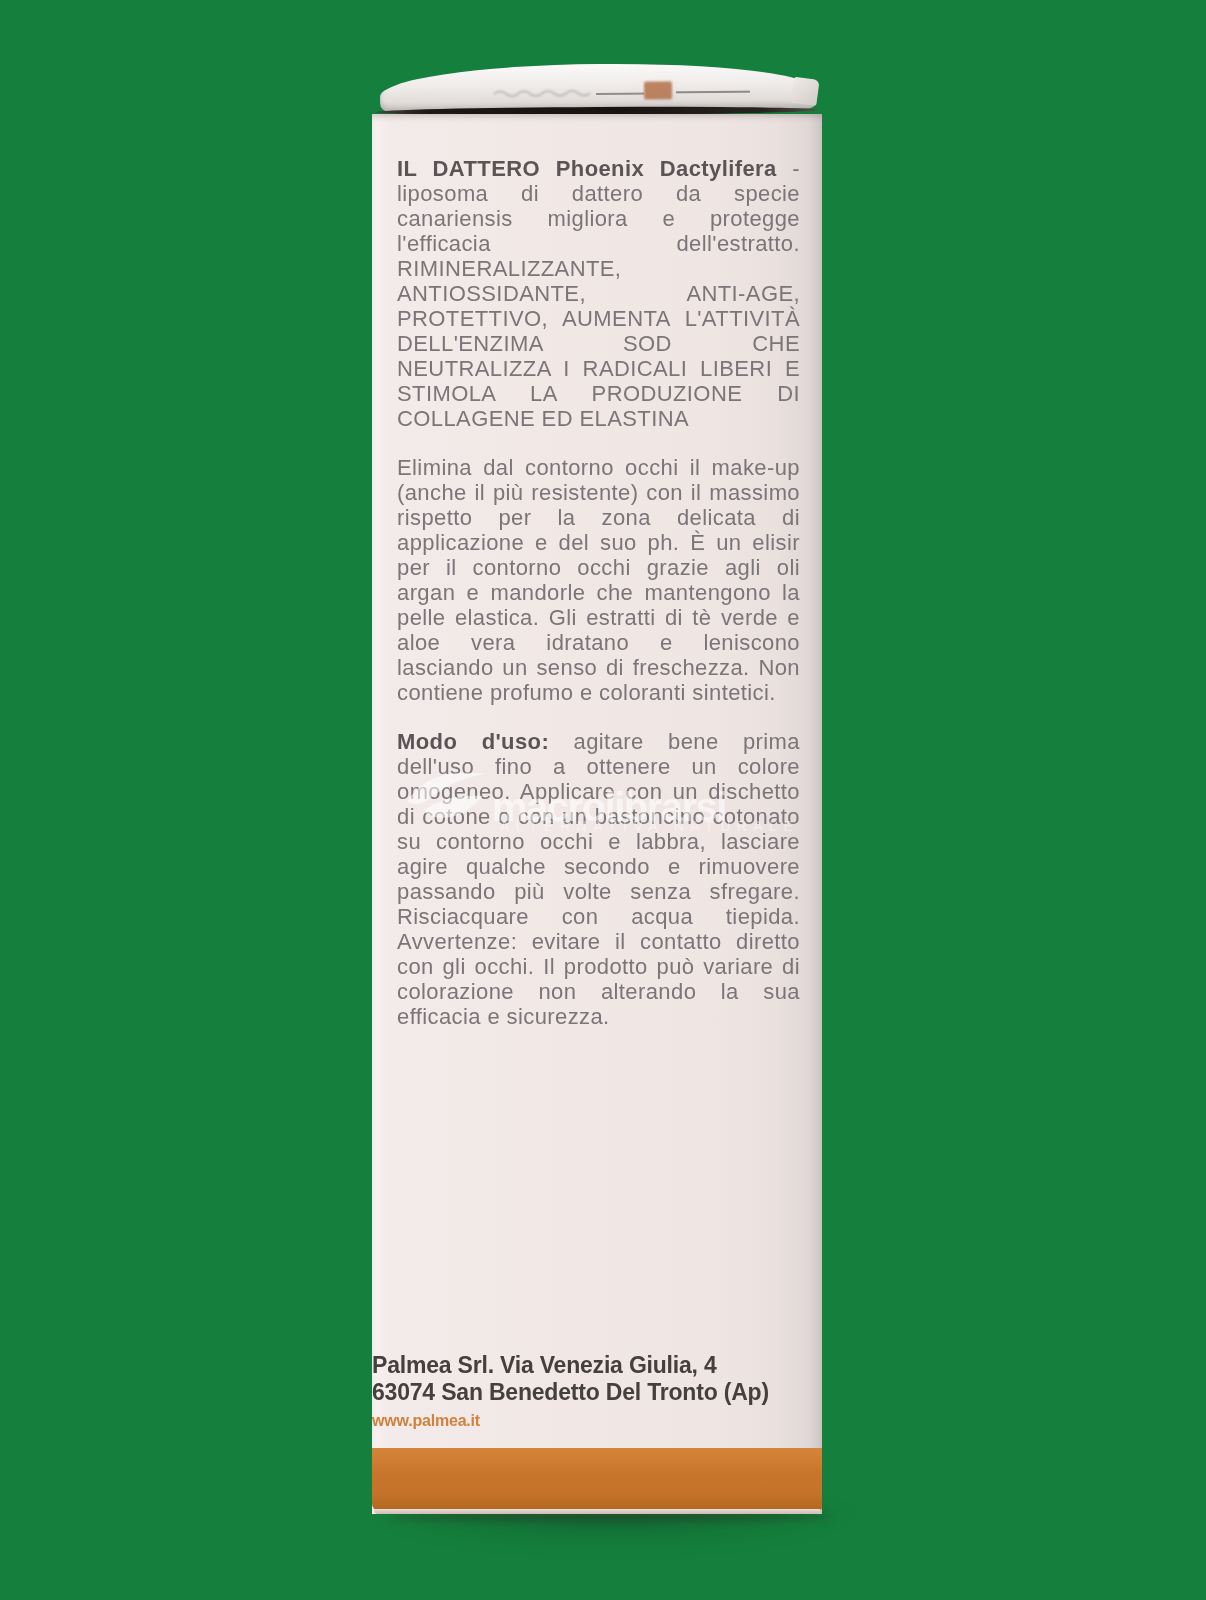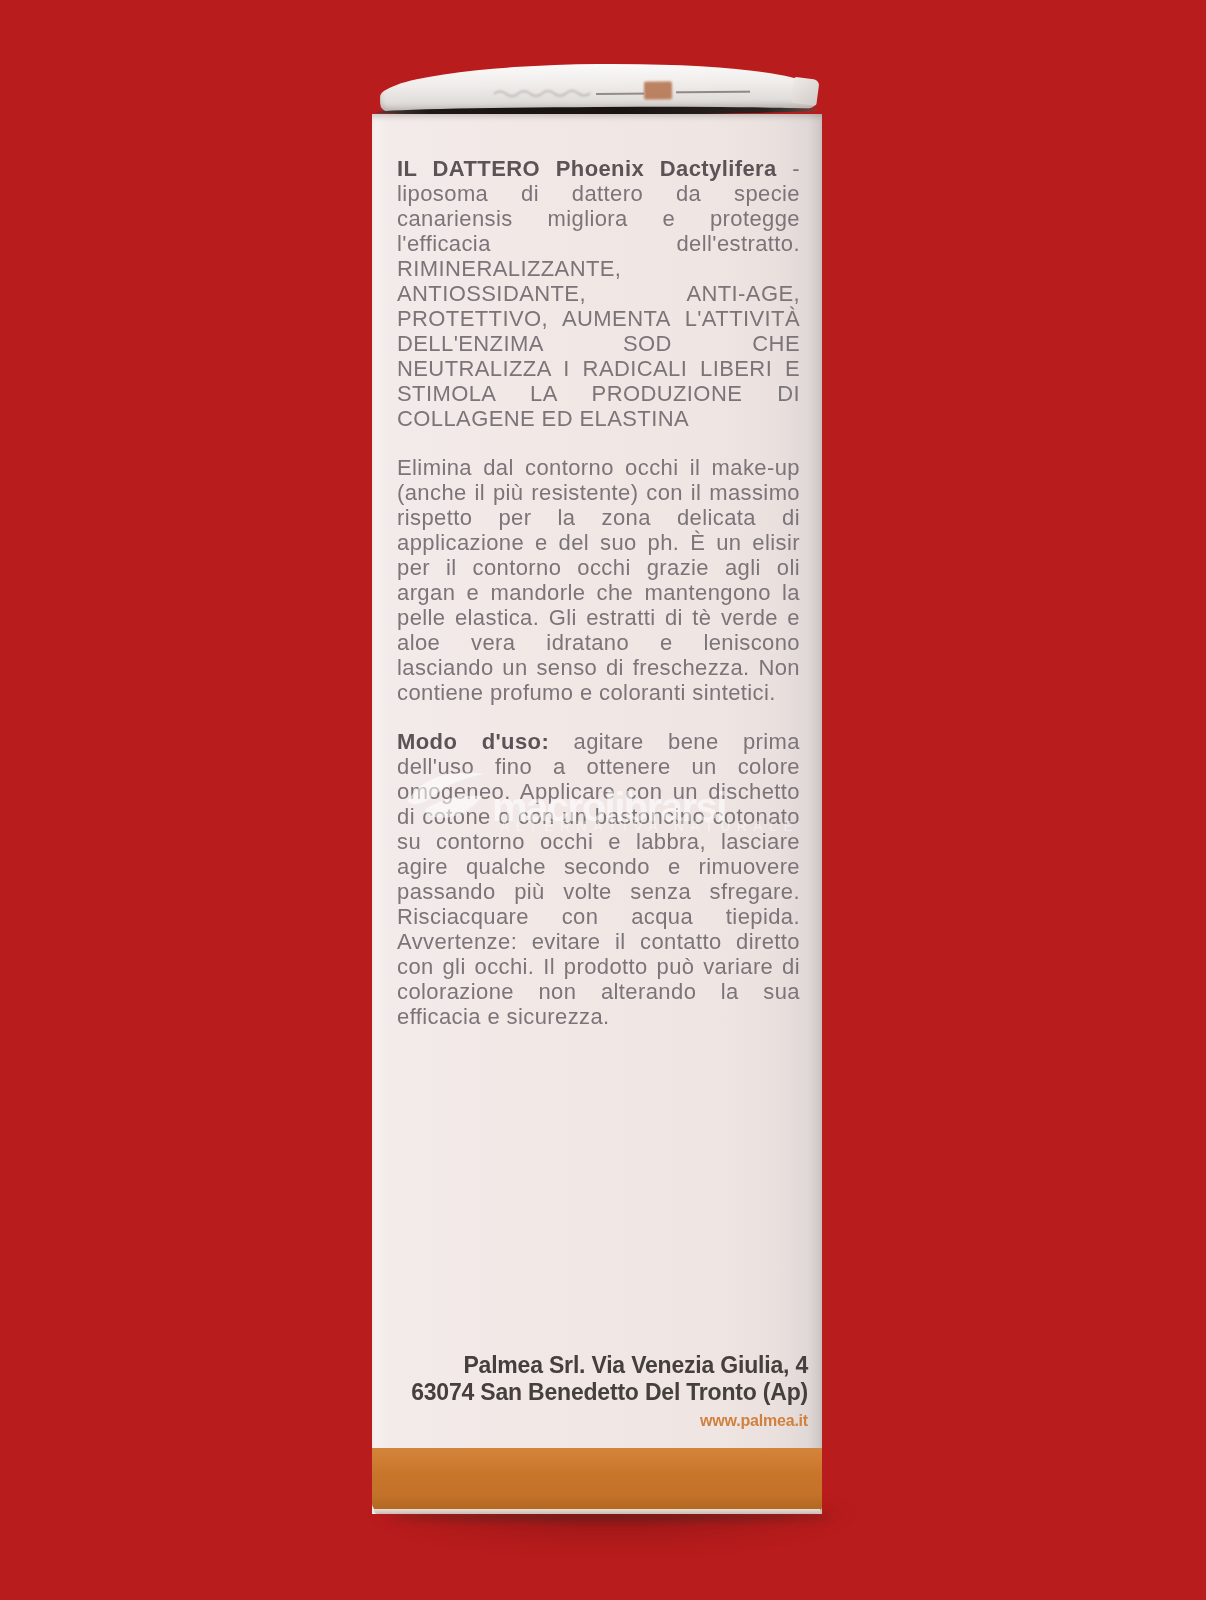--- a/index.html
+++ b/index.html
@@ -1,16 +1,16 @@
 <!DOCTYPE html>
 <html><head>
 <meta charset="utf-8">
 <style>
   html,body{margin:0;padding:0;background:#ffffff;}
-  .photo{position:relative;width:1206px;height:1600px;background:#b91c1c;overflow:hidden;
+  .photo{position:relative;width:1206px;height:1600px;background:#15803d;overflow:hidden;
          font-family:"Liberation Sans",sans-serif;}
 
   
   .box{position:absolute;left:372px;top:62px;width:450px;height:1452px;}
 
   
   .flap{position:absolute;left:8px;top:2px;width:436px;height:46px;
         background:linear-gradient(180deg,#fbfaf9 0%,#efecea 45%,#d9d4d1 100%);
         border-radius:58% 58% 8px 10px / 36px 32px 8px 10px;
         transform:rotate(-0.5deg);
@@ -36,21 +36,21 @@
         box-shadow:inset 0 5px 6px -3px rgba(60,50,45,.25);}
 
   
   .face-text{position:absolute;left:25px;right:22px;top:42px;
         color:#7b7478;font-size:22px;line-height:25px;letter-spacing:.4px;
         text-align:justify;}
   .face-text p{margin:0 0 24px 0;}
   .lead{font-weight:bold;color:#5b5356;}
 
   
-  .manufacturer{position:absolute;left:0;right:14px;top:1238px;text-align:right;
+  .manufacturer{position:absolute;left:0;right:14px;top:1238px;text-align:left;
         color:#45403d;font-size:23px;line-height:27px;font-weight:700;letter-spacing:-0.2px;}
   .website{color:#d0813e;font-size:16px;margin-top:1px;}
 
   
   .band{position:absolute;left:0;right:0;top:1334px;height:62px;
         background:linear-gradient(180deg,#d4853a 0%,#c9762c 40%,#c4722a 75%,#b2671f 100%);
         border-radius:0 0 3px 6px;}
   .bottom-edge{position:absolute;left:2px;right:2px;top:1395px;height:5px;
         background:linear-gradient(180deg,#e9ddd6,#cbbcb4);border-radius:0 0 4px 4px;}
 

